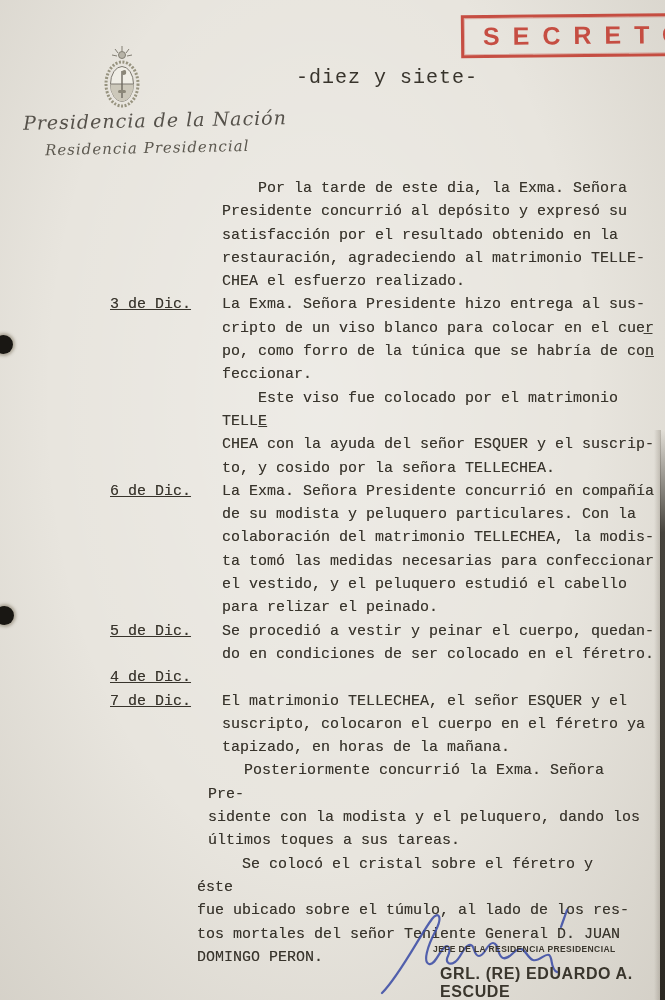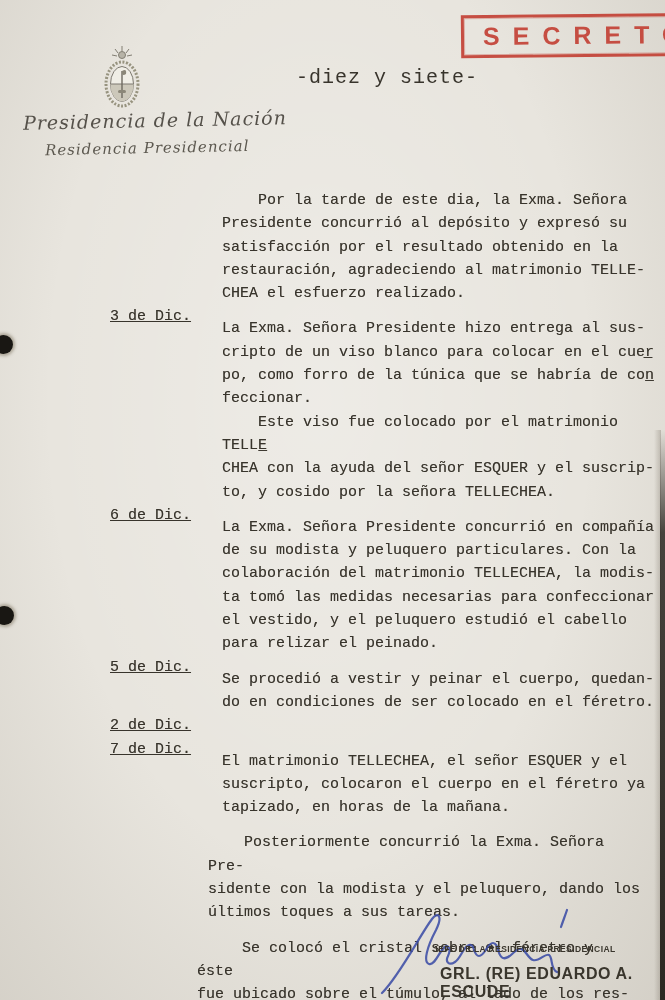--- a/index.html
+++ b/index.html
@@ -36,21 +36,21 @@
     font-family:"DejaVu Serif","Liberation Serif",serif;font-style:italic;
     font-size:19px;color:#55514a;letter-spacing:1px;transform:rotate(-1.2deg);}
   .lh2{position:absolute;left:45px;top:139px;
     font-family:"DejaVu Serif","Liberation Serif",serif;font-style:italic;
     font-size:15px;color:#5c584f;letter-spacing:1px;transform:rotate(-1.2deg);}
   .pagenum{position:absolute;left:296px;top:66px;font-size:20px;letter-spacing:1px;}
   
   .doc-body{position:absolute;left:110px;top:177px;width:545px;font-size:15px;line-height:23.3px;}
   .row{display:flex;align-items:flex-start;}
   .date{width:112px;flex:none;white-space:pre;text-decoration:underline;}
-  .text{white-space:pre-wrap;width:433px;text-shadow:0 0 0.5px rgba(40,35,25,0.45);margin-top:12px;}
+  .text{white-space:pre-wrap;width:433px;text-shadow:0 0 0.5px rgba(40,35,25,0.45);}
   .date{text-shadow:0 0 0.5px rgba(40,35,25,0.45);}
   .row.shift1{transform:translateX(-14px);}
   .row.shift2{transform:translateX(-25px);}
   
   .sig-svg{position:absolute;left:378px;top:903px;}
   .sig-name{position:absolute;left:440px;top:965px;
     font-family:"Liberation Sans",sans-serif;font-weight:bold;
     font-size:16px;letter-spacing:0.6px;color:#3a362d;}
   .sig-title{position:absolute;left:433px;top:944px;
     font-family:"Liberation Sans",sans-serif;font-weight:bold;
@@ -129,21 +129,21 @@
 ta tomó las medidas necesarias para confeccionar
 el vestido, y el peluquero estudió el cabello
 para relizar el peinado.</div>
     </div>
     <div class="row">
       <div class="date">5 de Dic.</div>
       <div class="text">Se procedió a vestir y peinar el cuerpo, quedan-
 do en condiciones de ser colocado en el féretro.</div>
     </div>
     <div class="row">
-      <div class="date">2 de Dic.</div>
+      <div class="date">4 de Dic.</div>
     </div>
     <div class="row">
       <div class="date">7 de Dic.</div>
       <div class="text">El matrimonio TELLECHEA, el señor ESQUER y el
 suscripto, colocaron el cuerpo en el féretro ya
 tapizado, en horas de la mañana.</div>
     </div>
     <div class="row shift1">
       <div class="date"></div>
       <div class="text">    Posteriormente concurrió la Exma. Señora Pre-

